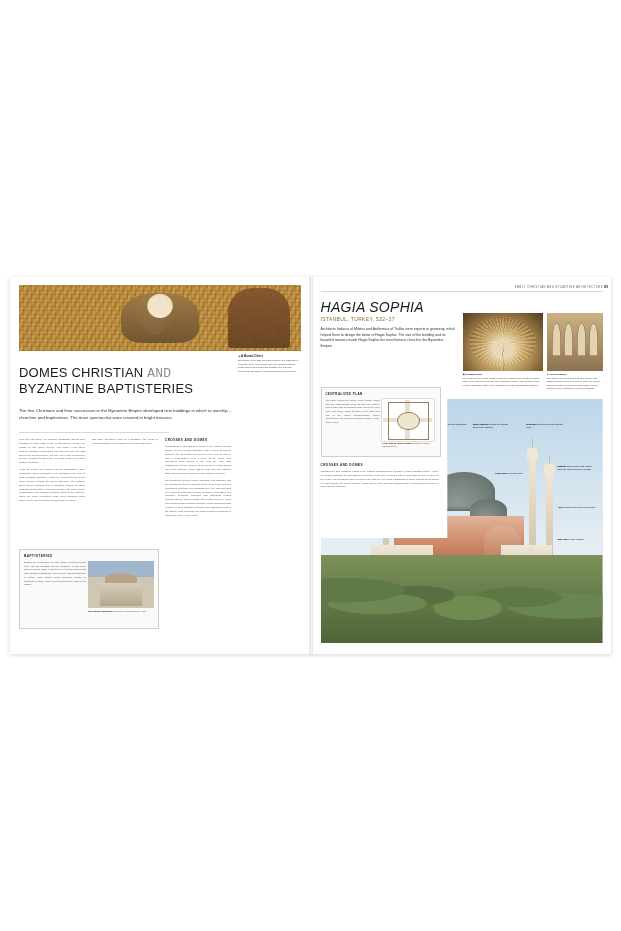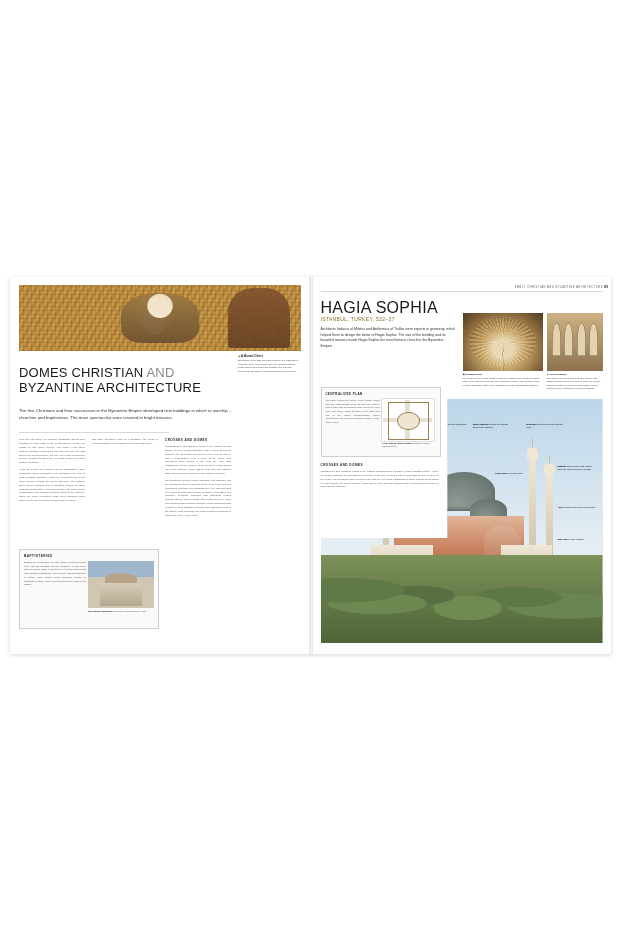--- a/index.html
+++ b/index.html
@@ -59,21 +59,21 @@
     position:absolute;left:228px;top:77px;width:62px;
     font-size:2.3px;line-height:1.5;color:#4a4a4a;
   }
   .mosaic-cap b{font-size:2.9px;color:#1d1d1d;display:block;margin-bottom:1px;}
   .cap-arrow{color:#b0841f;}
 
   .lead-title{
     position:absolute;left:9px;top:88px;width:200px;
     font-size:13px;line-height:1.18;letter-spacing:.2px;color:#1a1a1a;font-weight:400;
   }
-  .lead-title .soft{color:#8a8a8a;}
+  .lead-title .soft{color:#8a8a8a;font-family:Liberation Mono, monospace;}
   .lead-sub{
     position:absolute;left:9px;top:131px;width:222px;
     font-size:4.3px;line-height:1.55;color:#2d2d2d;
   }
   .rule-left{
     position:absolute;left:9px;top:155px;width:150px;height:1px;background:#d8d8d8;
   }
   .col{
     position:absolute;font-size:2.45px;line-height:1.58;color:#5a5a5a;text-align:justify;
   }
@@ -116,21 +116,21 @@
   
   .runhead{
     position:absolute;right:8px;top:9px;font-size:2.6px;letter-spacing:.55px;color:#5c5c5c;
   }
   .folio{
     position:absolute;right:3px;top:8px;font-size:3.3px;color:#1a1a1a;font-weight:700;
   }
   .rh-rule{position:absolute;left:10px;top:14px;right:8px;height:.5px;background:#d9d9d9;}
 
   .h-title{
-    position:absolute;left:10px;top:22px;font-size:16px;letter-spacing:.3px;color:#1a1a1a;
+    position:absolute;left:10px;top:22px;font-size:14px;letter-spacing:.3px;color:#1a1a1a;font-style:italic;
   }
   .h-sub{
     position:absolute;left:10px;top:39px;font-size:5px;letter-spacing:.35px;color:#8a6b2f;
   }
   .h-intro{
     position:absolute;left:10px;top:50px;width:135px;font-size:3.5px;line-height:1.6;color:#333;
   }
 
   .dome-photo{
     position:absolute;left:152px;top:36px;width:80px;height:58px;
@@ -267,21 +267,21 @@
     </div>
 
     <div class="mosaic-cap">
       <b><span class="cap-arrow">◀</span>
       <span>A Mosaic Christ</span></b>
       <span>Built mainly in the 12th and 13th centuries, the Cathedral of Monreale, Sicily, is decorated with rich, glowing mosaics. These depict scenes from the Christian Old and New Testaments; the figure of Christ dominates the main apse.</span>
     </div>
 
     <div class="lead-title">
       <span>DOMES CHRISTIAN </span><span class="soft">AND</span><br>
-      <span>BYZANTINE ARCHITECTURE</span>
+      <span>BYZANTINE BAPTISTERIES</span>
     </div>
 
     <div class="lead-sub">The first Christians and their successors in the Byzantine Empire developed new buildings in which to worship – churches and baptisteries. The most spectacular were covered in bright mosaics.</div>
     <div class="rule-left"></div>
 
     <div class="col col-1">
       <p>From the 1st century ce onwards, Christianity spread from Palestine to other parts of the Mediterranean, notably the coasts of Asia Minor, Greece, and Rome. From these centres, Christian missionaries and travellers took the faith around the Roman Empire, but they were often persecuted, so they worshipped discreetly in private houses and other suitable buildings.</p>
       <p>In the 4th century, the Roman emperor Constantine I gave Christianity official recognition, and Christians were able to build dedicated churches. At first, they modelled these on the usual Roman building for public assembly: the basilica. There was no standard form of Christian basilica, but these buildings usually had a long main section, the nave, for the congregation, and a smaller separate space at the east end, where the clergy celebrated mass. Such churches varied widely in size and sometimes formed part of a group,</p>
     </div>
 

